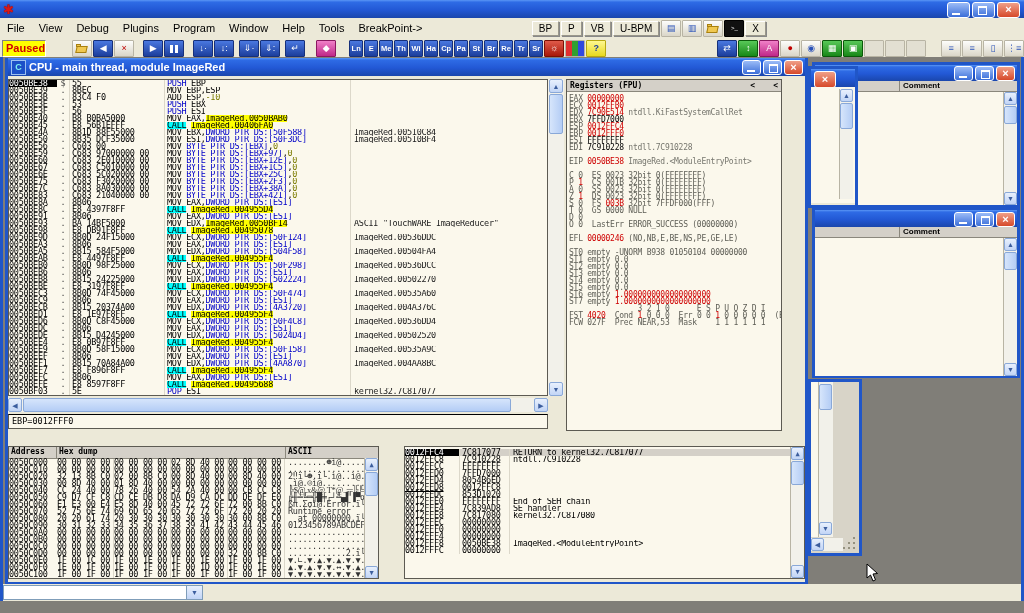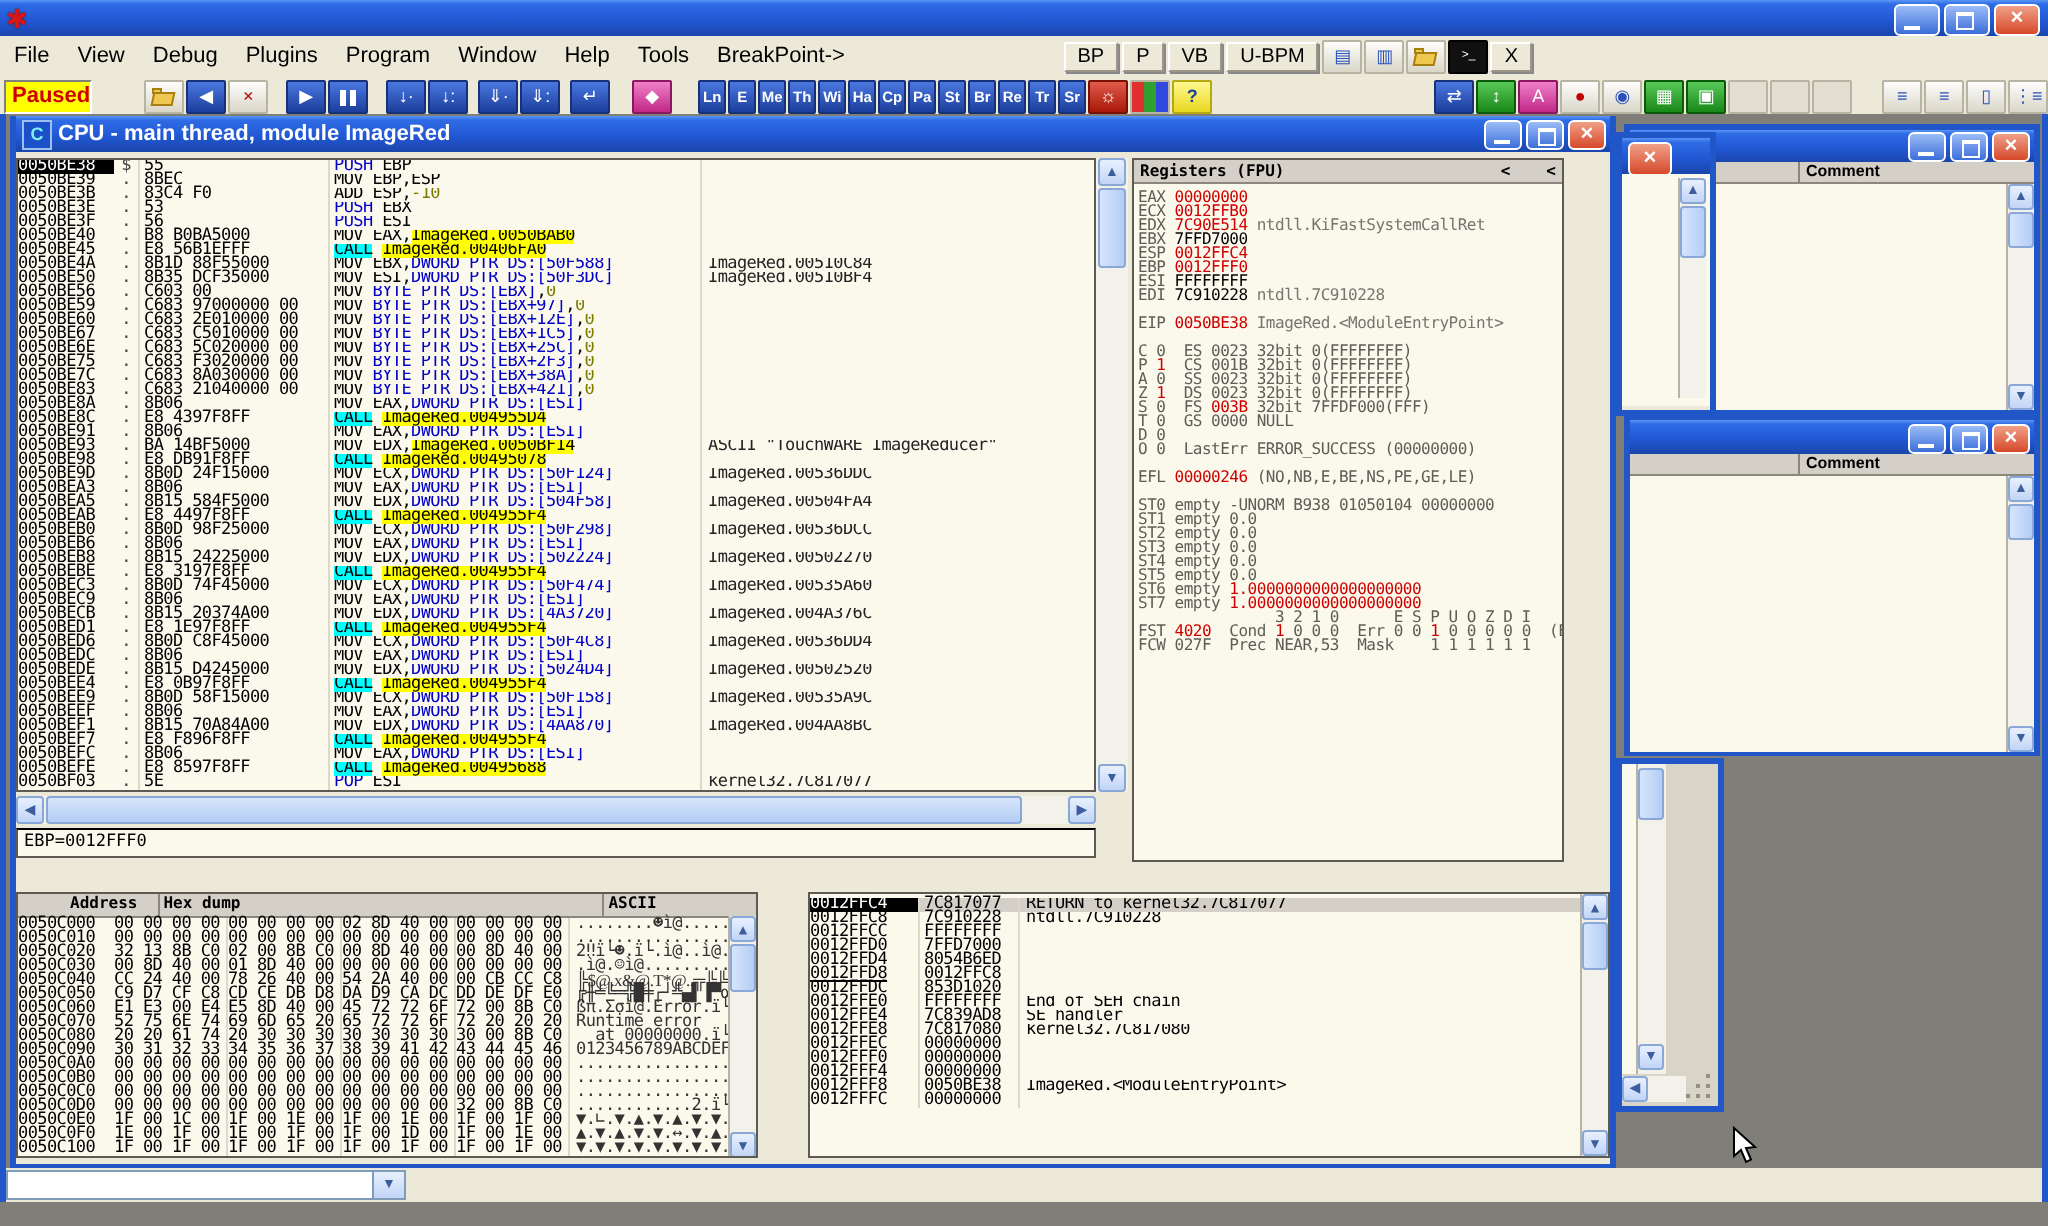--- a/index.html
+++ b/index.html
@@ -320,21 +320,21 @@
 
       <div class="sb" style="left:0;top:322px;width:540px;height:14px;">
         <div class="sbtn" style="left:0;top:0;width:14px;height:14px;line-height:13px;">◀</div>
         <div class="sthumb h" style="left:15px;top:0;width:488px;height:14px;"></div>
         <div class="sbtn" style="right:0;top:0;width:14px;height:14px;line-height:13px;">▶</div>
       </div>
 
       <div class="infopane mono" style="left:0;top:338px;width:540px;height:15px;">EBP=0012FFF0</div>
 
       <div class="pane mono" style="left:0;top:370px;width:371px;height:133px;">
-        <div class="phdr" style="height:11px;line-height:10px;padding-left:24px;">
+        <div class="phdr" style="height:11px;line-height:10px;">
           <span style="width:48px;border-right:1px solid #8A877C;padding-left:2px;box-sizing:border-box;">Address</span>
           <span style="width:229px;border-right:1px solid #8A877C;padding-left:2px;box-sizing:border-box;">Hex dump</span>
           <span style="width:76px;padding-left:2px;">ASCII</span>
         </div>
         <div id="dump-body">
             <div class="row"><span class="c-a">0050C000</span><span><span class="hgroup">00 00 00 00</span><span class="hgroup">00 00 00 00</span><span class="hgroup">02 8D 40 00</span><span class="hgroup">00 00 00 00</span></span><span style="padding-left: 3px; color: rgb(51, 51, 51);">........☻ì@.....</span></div>
             <div class="row"><span class="c-a">0050C010</span><span><span class="hgroup">00 00 00 00</span><span class="hgroup">00 00 00 00</span><span class="hgroup">00 00 00 00</span><span class="hgroup">00 00 00 00</span></span><span style="padding-left: 3px; color: rgb(51, 51, 51);">................</span></div>
             <div class="row"><span class="c-a">0050C020</span><span><span class="hgroup">32 13 8B C0</span><span class="hgroup">02 00 8B C0</span><span class="hgroup">00 8D 40 00</span><span class="hgroup">00 8D 40 00</span></span><span style="padding-left: 3px; color: rgb(51, 51, 51);">2‼ï└☻.ï└.ì@..ì@.</span></div>
             <div class="row"><span class="c-a">0050C030</span><span><span class="hgroup">00 8D 40 00</span><span class="hgroup">01 8D 40 00</span><span class="hgroup">00 00 00 00</span><span class="hgroup">00 00 00 00</span></span><span style="padding-left: 3px; color: rgb(51, 51, 51);">.ì@.☺ì@.........</span></div>
             <div class="row"><span class="c-a">0050C040</span><span><span class="hgroup">CC 24 40 00</span><span class="hgroup">78 26 40 00</span><span class="hgroup">54 2A 40 00</span><span class="hgroup">00 CB CC C8</span></span><span style="padding-left: 3px; color: rgb(51, 51, 51); font-family: Liberation Serif, serif;">╠$@.x&amp;@.T*@..╦╠╚</span></div>

